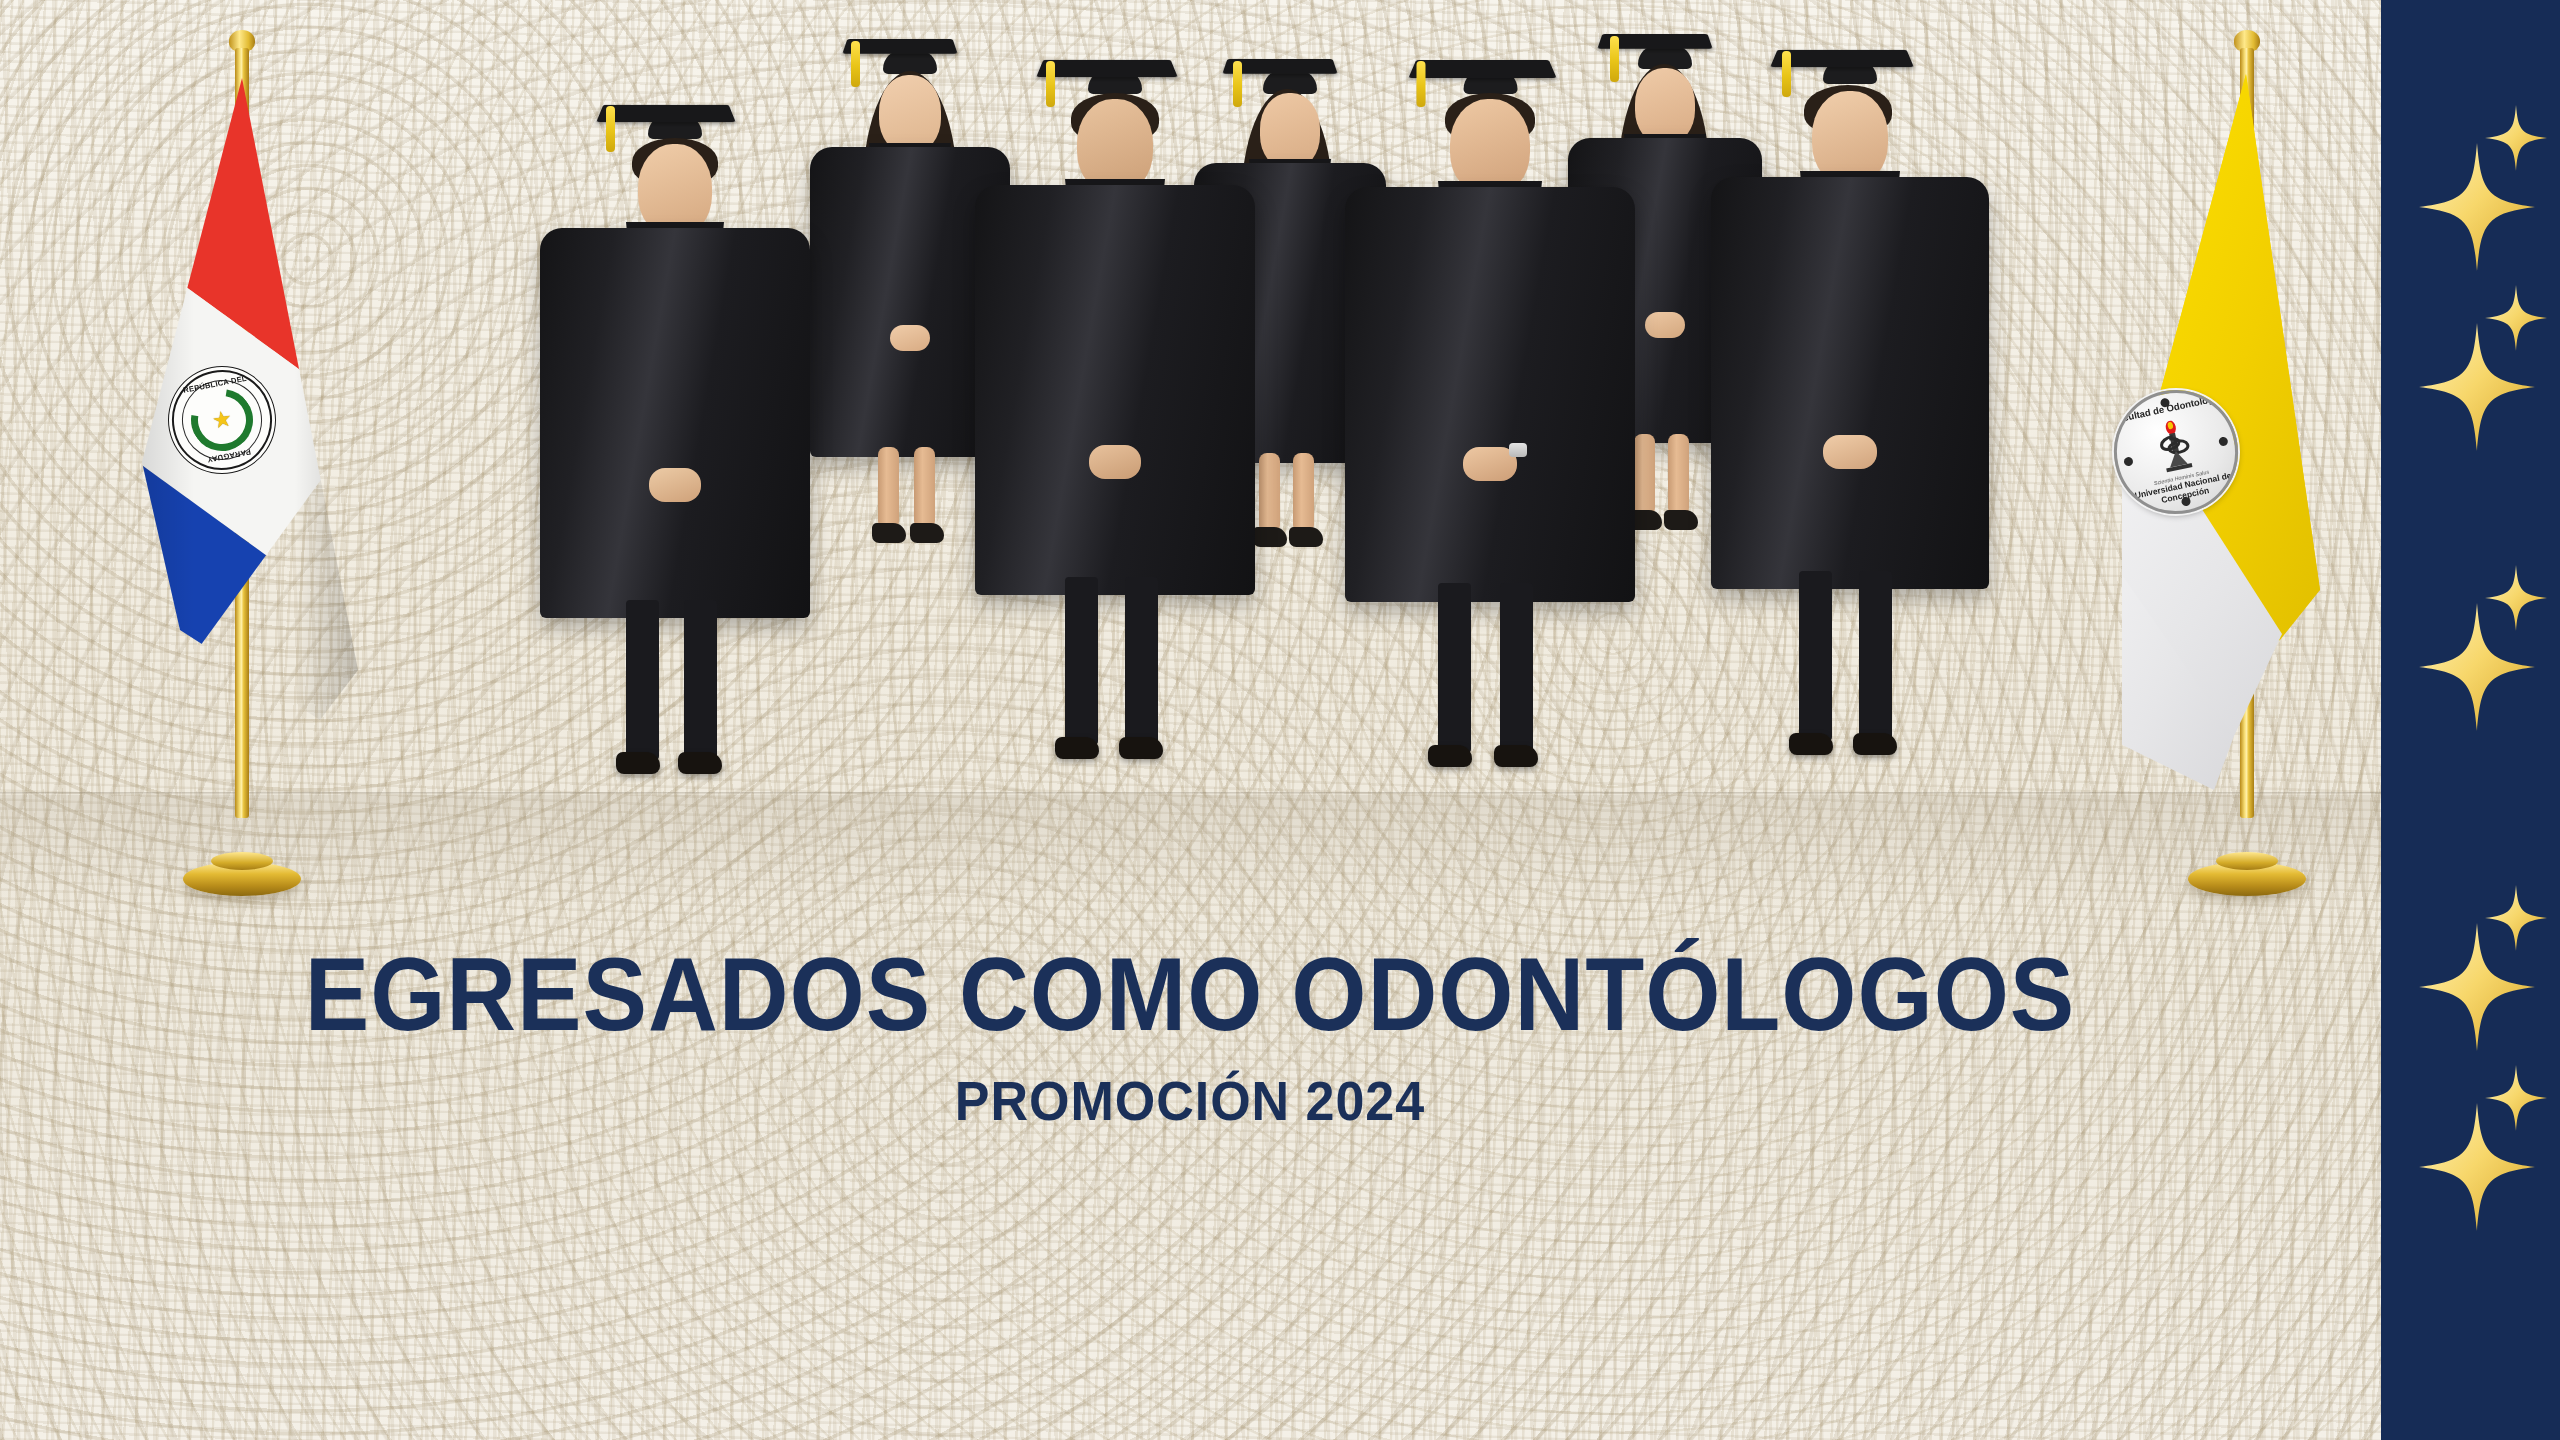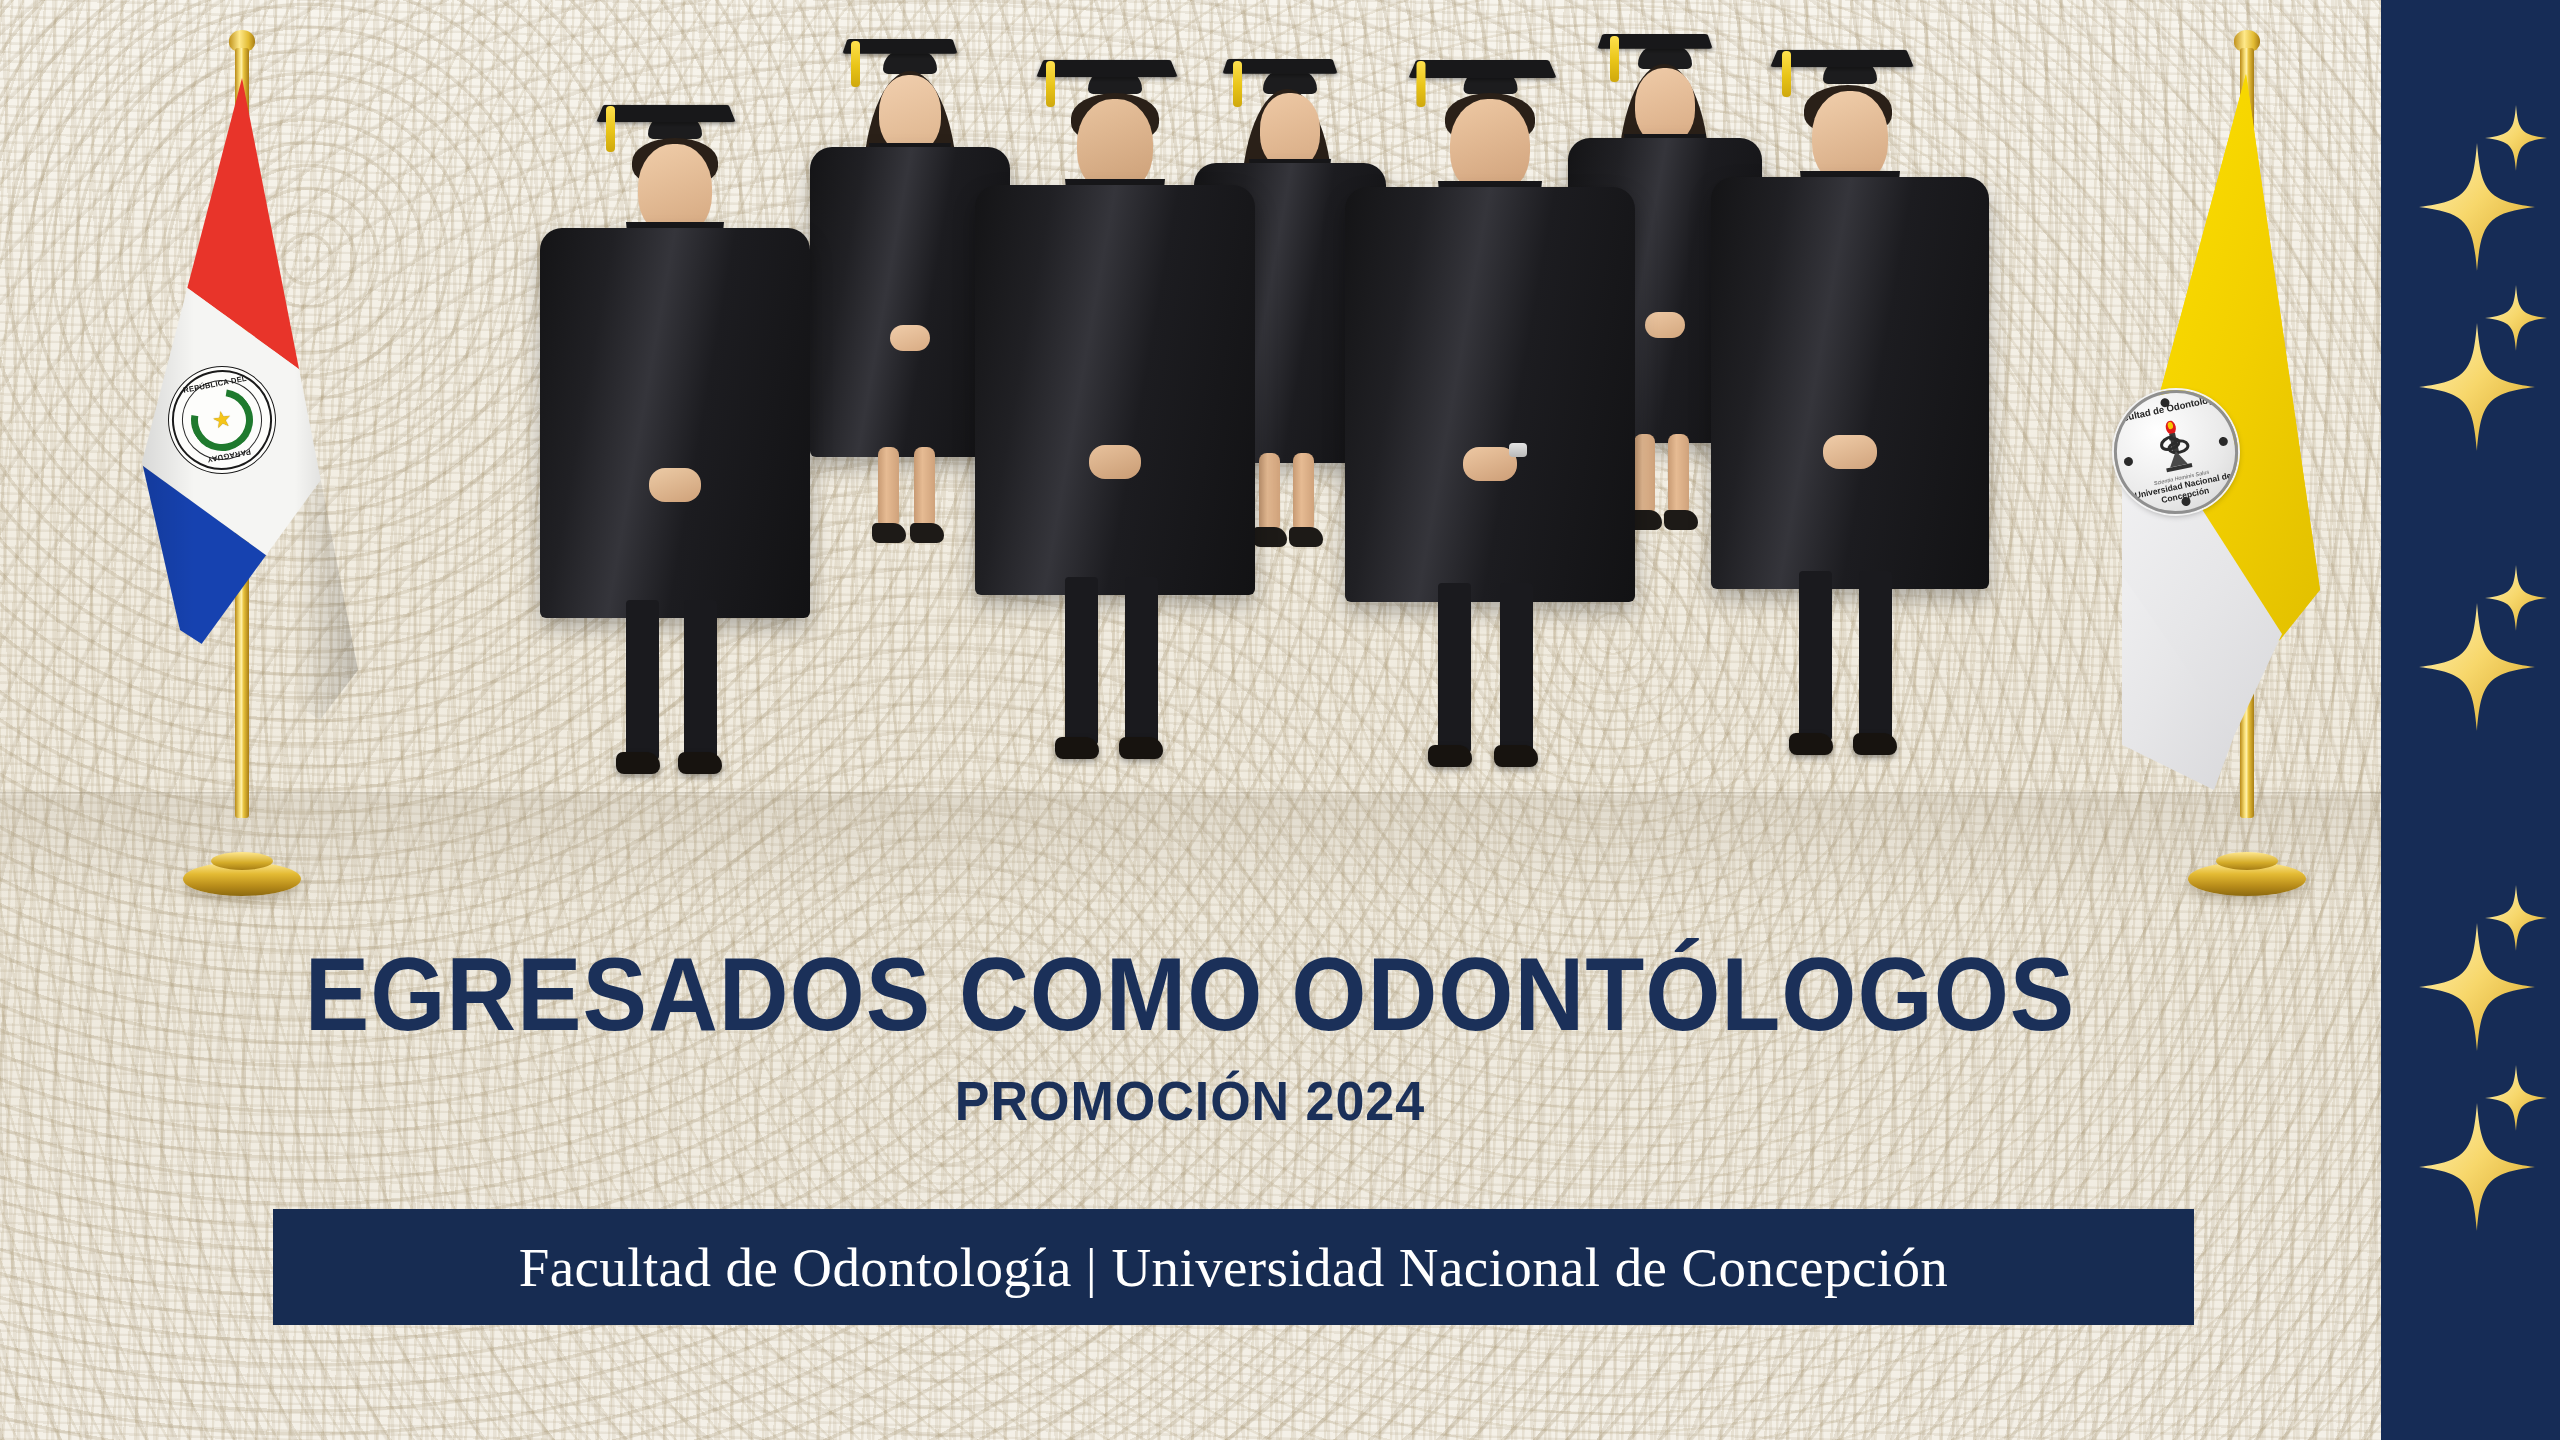--- a/index.html
+++ b/index.html
@@ -427,23 +427,20 @@
       <div class="leg" style="left:6px;top:0;height:170px;"></div>
       <div class="leg" style="left:66px;top:0;height:170px;"></div>
       <div class="shoe" style="left:-4px;top:162px;"></div>
       <div class="shoe" style="left:60px;top:162px;"></div>
     </div>
   </div>
 
   <div id="headline" style="color:#1b3059;">EGRESADOS COMO ODONTÓLOGOS</div>
   <div id="subline" style="color:#1b3059;">PROMOCIÓN 2024</div>
 
-  <div id="banner" style="background:#172c52;">
-    <span id="banner-text">Facultad de Odontología | Universidad Nacional de Concepción</span>
-  </div>
 
   <div id="sidebar" style="background:#162c56;">
 
     <div class="sparkle-group" style="top:105px;height:230px;">
       <svg class="spark" style="left:38px;top:38px;" width="116" height="128" viewBox="0 0 116 128">
         <defs>
             <linearGradient id="g1" x1="0" y1="0" x2="1" y2="1">
           <stop offset="0%" stop-color="#fff3bd"></stop>
               <stop offset="48%" stop-color="#f7d76b"></stop>
               <stop offset="100%" stop-color="#d6a428"></stop>

